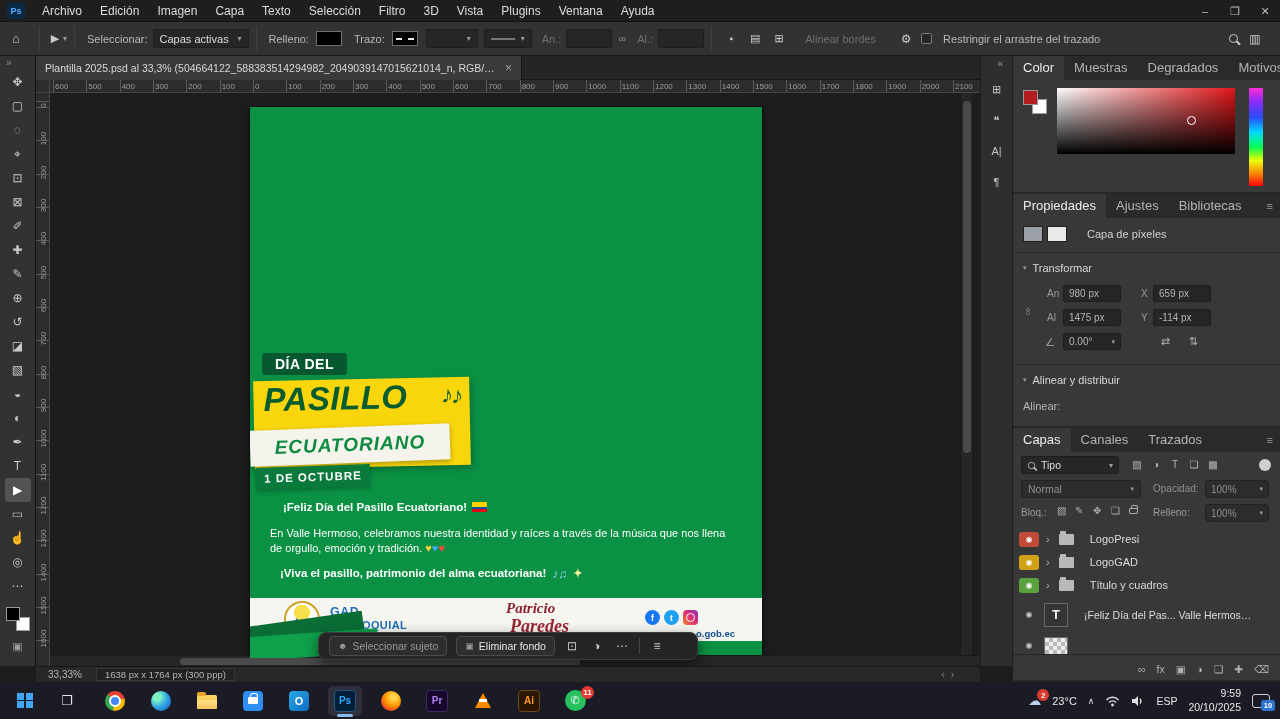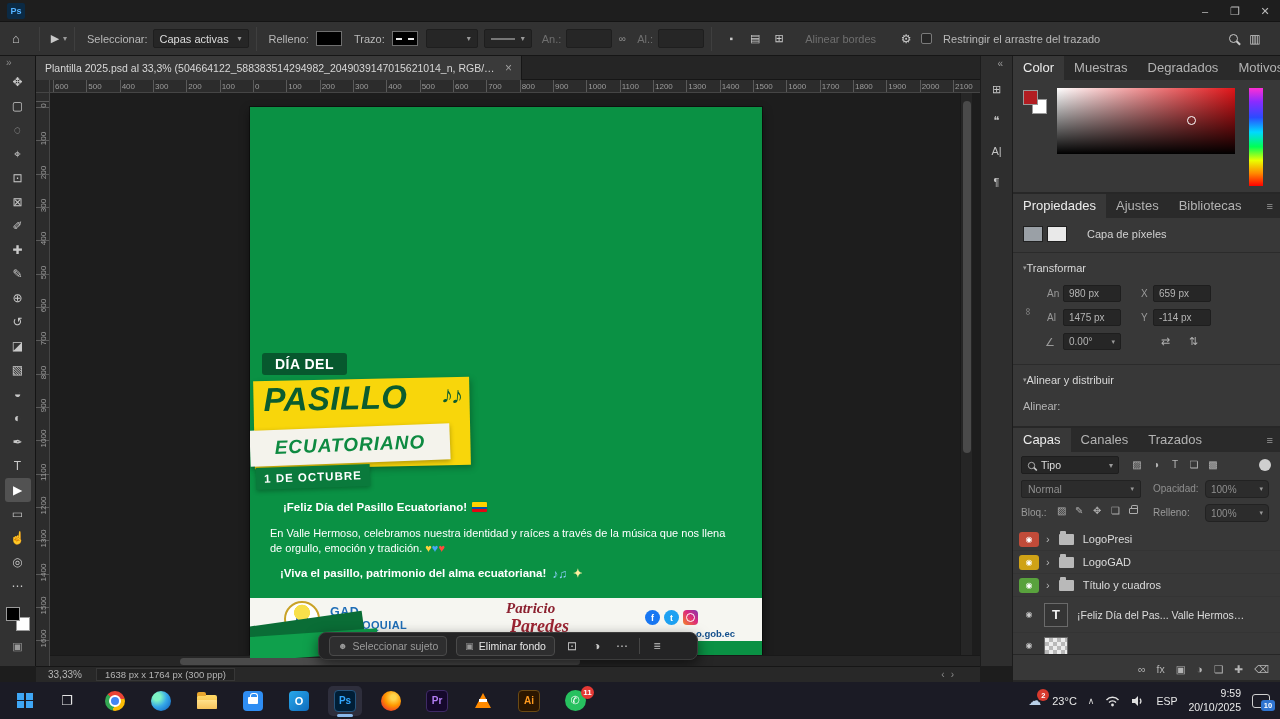--- a/index.html
+++ b/index.html
@@ -132,21 +132,21 @@
 .svpick{position:absolute;left:130px;top:28px;width:9px;height:9px;border:1.5px solid #fff;border-radius:50%}
 .huebar{position:absolute;left:236px;top:8px;width:14px;height:98px;background:linear-gradient(180deg,#ff2fd4 0%,#8a2bff 14%,#2b4bff 30%,#00d9ff 45%,#00ff55 60%,#eaff00 74%,#ff8a00 87%,#ff0000 100%)}
 
 
 .ltrow{position:absolute;left:10px;top:8px;display:flex;align-items:center}
 .chip{width:20px;height:16px;border:1px solid #202020;margin-right:4px}
 .chip1{background:#9aa0a6}
 .chip2{background:#e9e9e9}
 .lt-label{margin-left:16px;font-size:11px;color:#d2d2d2}
 .phr{position:absolute;left:0;width:268px;height:1px;background:#2b2b2b}
-.psec{position:absolute;left:10px;font-size:11px;color:#d8d8d8;display:flex;align-items:center}
+.psec{position:absolute;left:10px;font-size:11px;color:#d8d8d8;display:flex;gap:6px;align-items:center}
 .chev2{color:#9a9a9a;font-size:7px}
 .plab{position:absolute;font-size:10px;color:#9a9a9a}
 .pfield{position:absolute;width:58px;height:17px;background:#262626;border:1px solid #1e1e1e;border-radius:2px;font-size:10px;color:#b5b5b5;display:flex;align-items:center;padding:0 5px;white-space:nowrap}
 .pfield .chev2{margin-left:auto}
 .chainv{position:absolute;left:12px;top:88px;color:#8a8a8a;font-size:10px;transform:rotate(90deg)}
 .flipic{position:absolute;font-size:11px;color:#b0b0b0}
 
 
 .fsearch{position:absolute;left:8px;top:4px;width:98px;height:18px;background:#262626;border:1px solid #1e1e1e;border-radius:2px;display:flex;align-items:center;gap:5px;padding:0 5px;font-size:10.5px;color:#ddd}
 .fsearch .grow{flex:1}
@@ -163,21 +163,21 @@
 .lockicon::before{content:"";position:absolute;top:-4px;left:1px;width:5px;height:3px;border:1px solid #adadad;border-bottom:none;border-radius:2px 2px 0 0}
 .filllab{position:absolute;left:140px;top:55px;font-size:10px;color:#9a9a9a}
 #layer-list{position:absolute;left:0;top:76px;width:268px;height:126px;overflow:hidden}
 .lrow{display:flex;align-items:center;height:23px;border-bottom:1px solid #343434}
 .lrow.text{height:36px}
 .lrow.pixel{height:26px}
 .lbadge{margin-left:6px;width:20px;height:15px;border-radius:3px;display:flex;align-items:center;justify-content:center;font-size:8px;color:#fff}
 .garrow{margin-left:7px;color:#b5b5b5;font-size:11px}
 .folderic{width:15px;height:11px;background:#b9b9b9;border-radius:1px;margin-left:9px;position:relative}
 .folderic::before{content:"";position:absolute;top:-3px;left:1px;width:6px;height:3px;background:#b9b9b9;border-radius:1px 1px 0 0}
-.lname{margin-left:9px;font-size:11px;color:#dcdcdc;white-space:nowrap}
+.lname{margin-left:16px;font-size:11px;color:#dcdcdc;white-space:nowrap}
 .lname.small{font-size:10.5px;max-width:168px;overflow:hidden;text-overflow:ellipsis}
 .eyeplain{margin-left:9px;color:#c9c9c9;font-size:8px;width:14px;text-align:center}
 .tthumb{margin-left:8px;width:24px;height:24px;background:#353535;border:1px solid #6a6a6a;color:#f0f0f0;font-weight:bold;font-size:13px;display:flex;align-items:center;justify-content:center}
 .checkthumb{margin-left:8px;width:24px;height:18px;border:1px solid #6a6a6a;background-image:linear-gradient(45deg,#b9b9b9 25%,transparent 25%,transparent 75%,#b9b9b9 75%),linear-gradient(45deg,#b9b9b9 25%,#ececec 25%,#ececec 75%,#b9b9b9 75%);background-size:8px 8px;background-position:0 0,4px 4px}
 .lbbar{position:absolute;left:0;top:202px;width:268px;height:28px;border-top:1px solid #262626;display:flex;align-items:center;justify-content:flex-end;gap:11px;padding-right:12px}
 .lbic{color:#b3b3b3;font-size:10.5px}
 
 
 .taskbar{position:absolute;left:0;top:682px;width:1280px;height:37px;background:#1b1b25;display:flex;align-items:center;z-index:40}
 .tb-start{width:30px;height:30px;margin-left:10px;display:flex;align-items:center;justify-content:center;border-radius:4px}
@@ -220,20 +220,34 @@
 .tr-notif{position:relative;width:18px;height:14px;border:1px solid #cfcfcf;border-radius:3px}
 .tr-nbadge{position:absolute;right:-6px;bottom:-4px;min-width:14px;height:11px;border-radius:3px;background:#2f74d0;color:#fff;font-size:7.5px;font-weight:bold;display:flex;align-items:center;justify-content:center;padding:0 2px}
 </style>
 </head>
 <body>
 
 <div id="app">
 
   <header class="menubar">
     <div class="pslogo">Ps</div>
+    <nav id="menu-items">
+        <div class="menu-item">Archivo</div>
+        <div class="menu-item">Edición</div>
+        <div class="menu-item">Imagen</div>
+        <div class="menu-item">Capa</div>
+        <div class="menu-item">Texto</div>
+        <div class="menu-item">Selección</div>
+        <div class="menu-item">Filtro</div>
+        <div class="menu-item">3D</div>
+        <div class="menu-item">Vista</div>
+        <div class="menu-item">Plugins</div>
+        <div class="menu-item">Ventana</div>
+        <div class="menu-item">Ayuda</div>
+      </nav>
     <div class="win-controls">
       <span class="win-btn">–</span>
       <span class="win-btn">❐</span>
       <span class="win-btn">✕</span>
     </div>
   </header>
 
   <div class="optionsbar">
     <span class="ob-ic" style="width:32px;font-size:13px">⌂</span>
     <span class="osep"></span>

